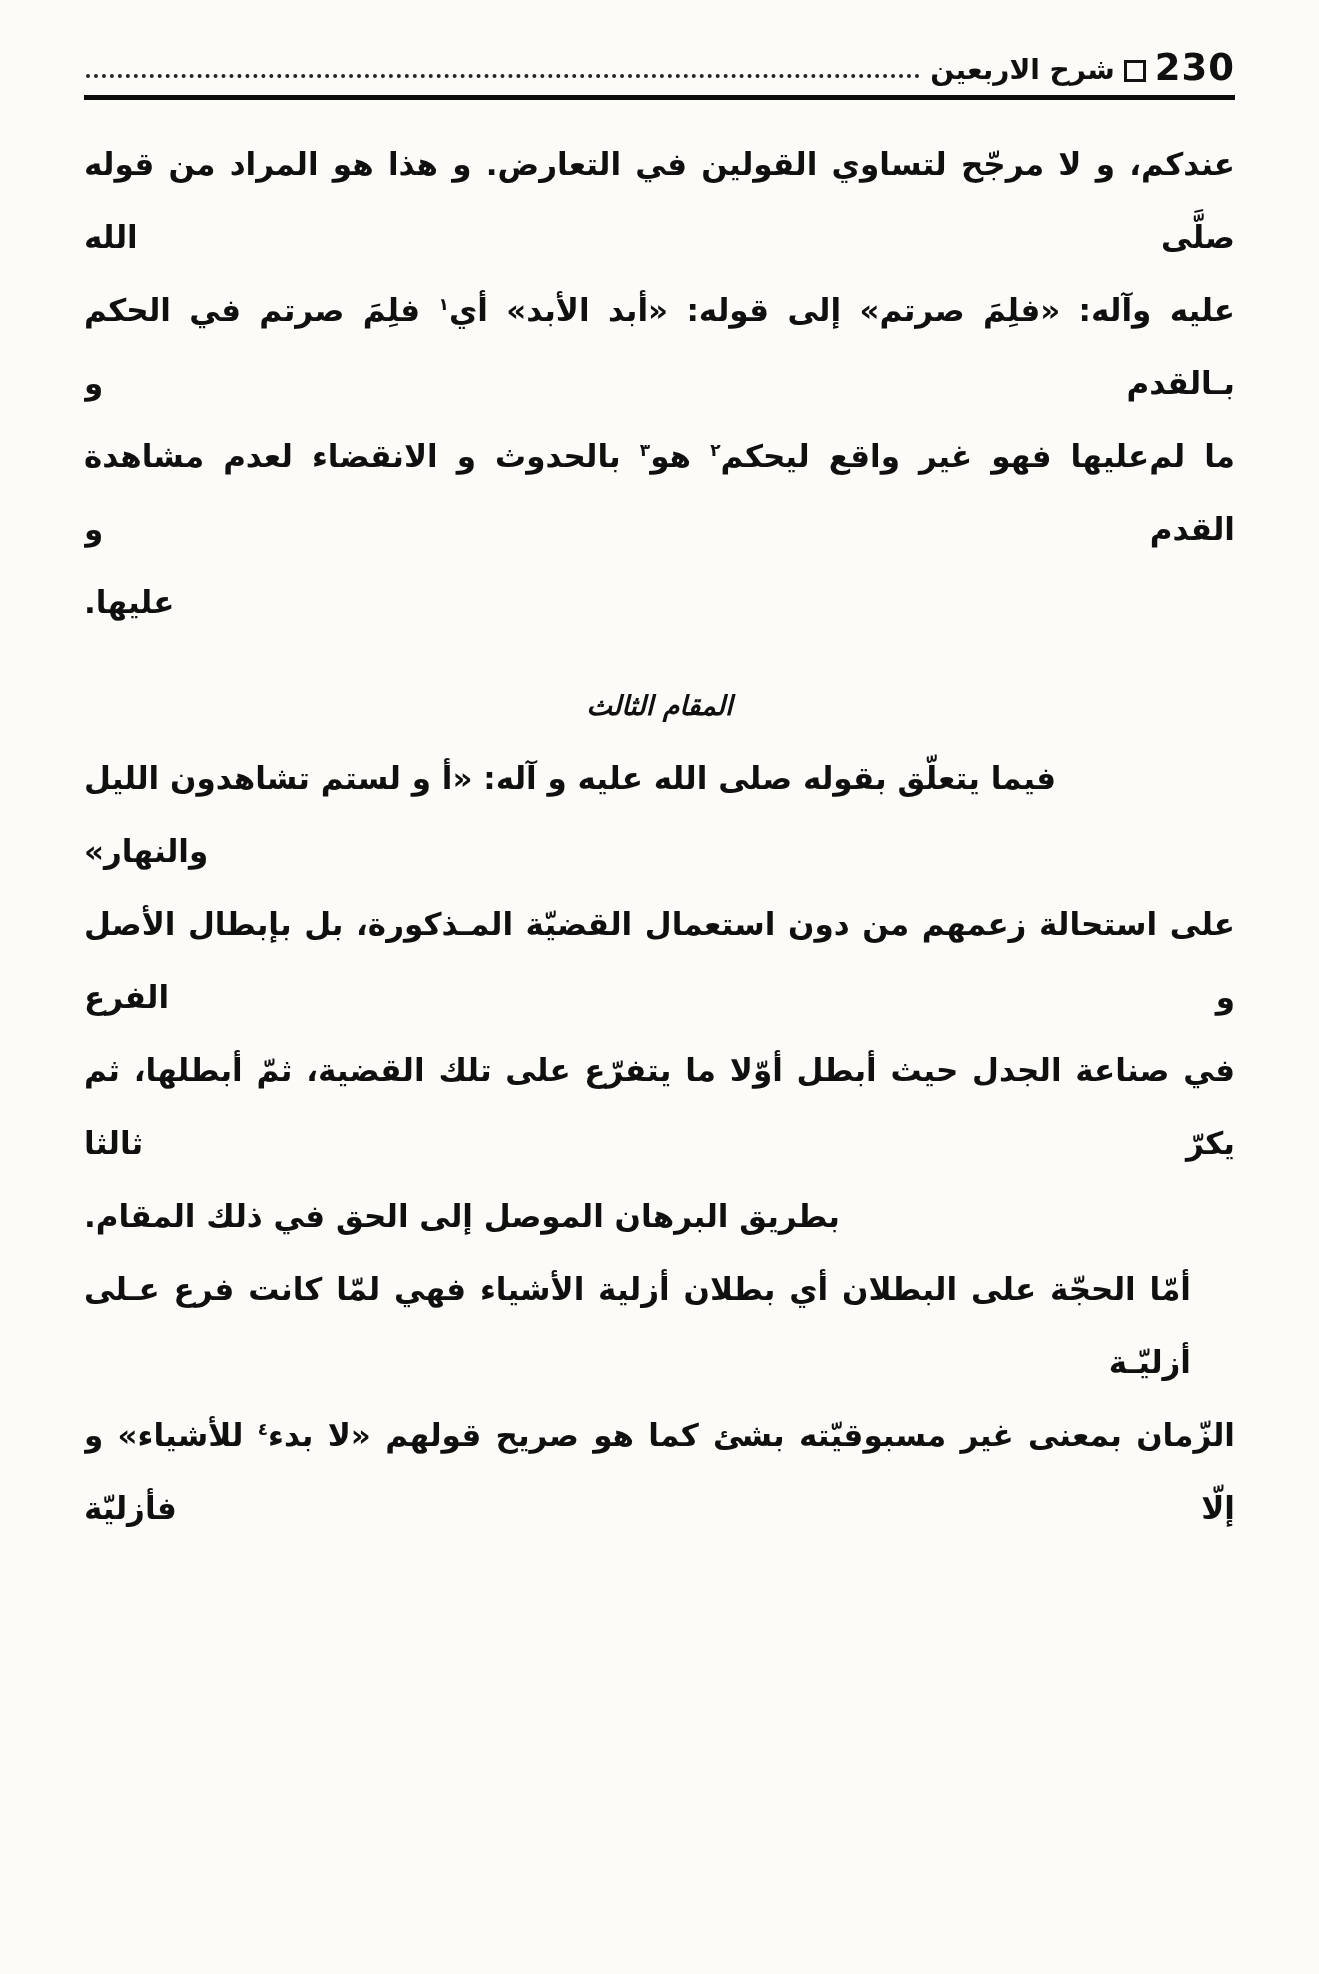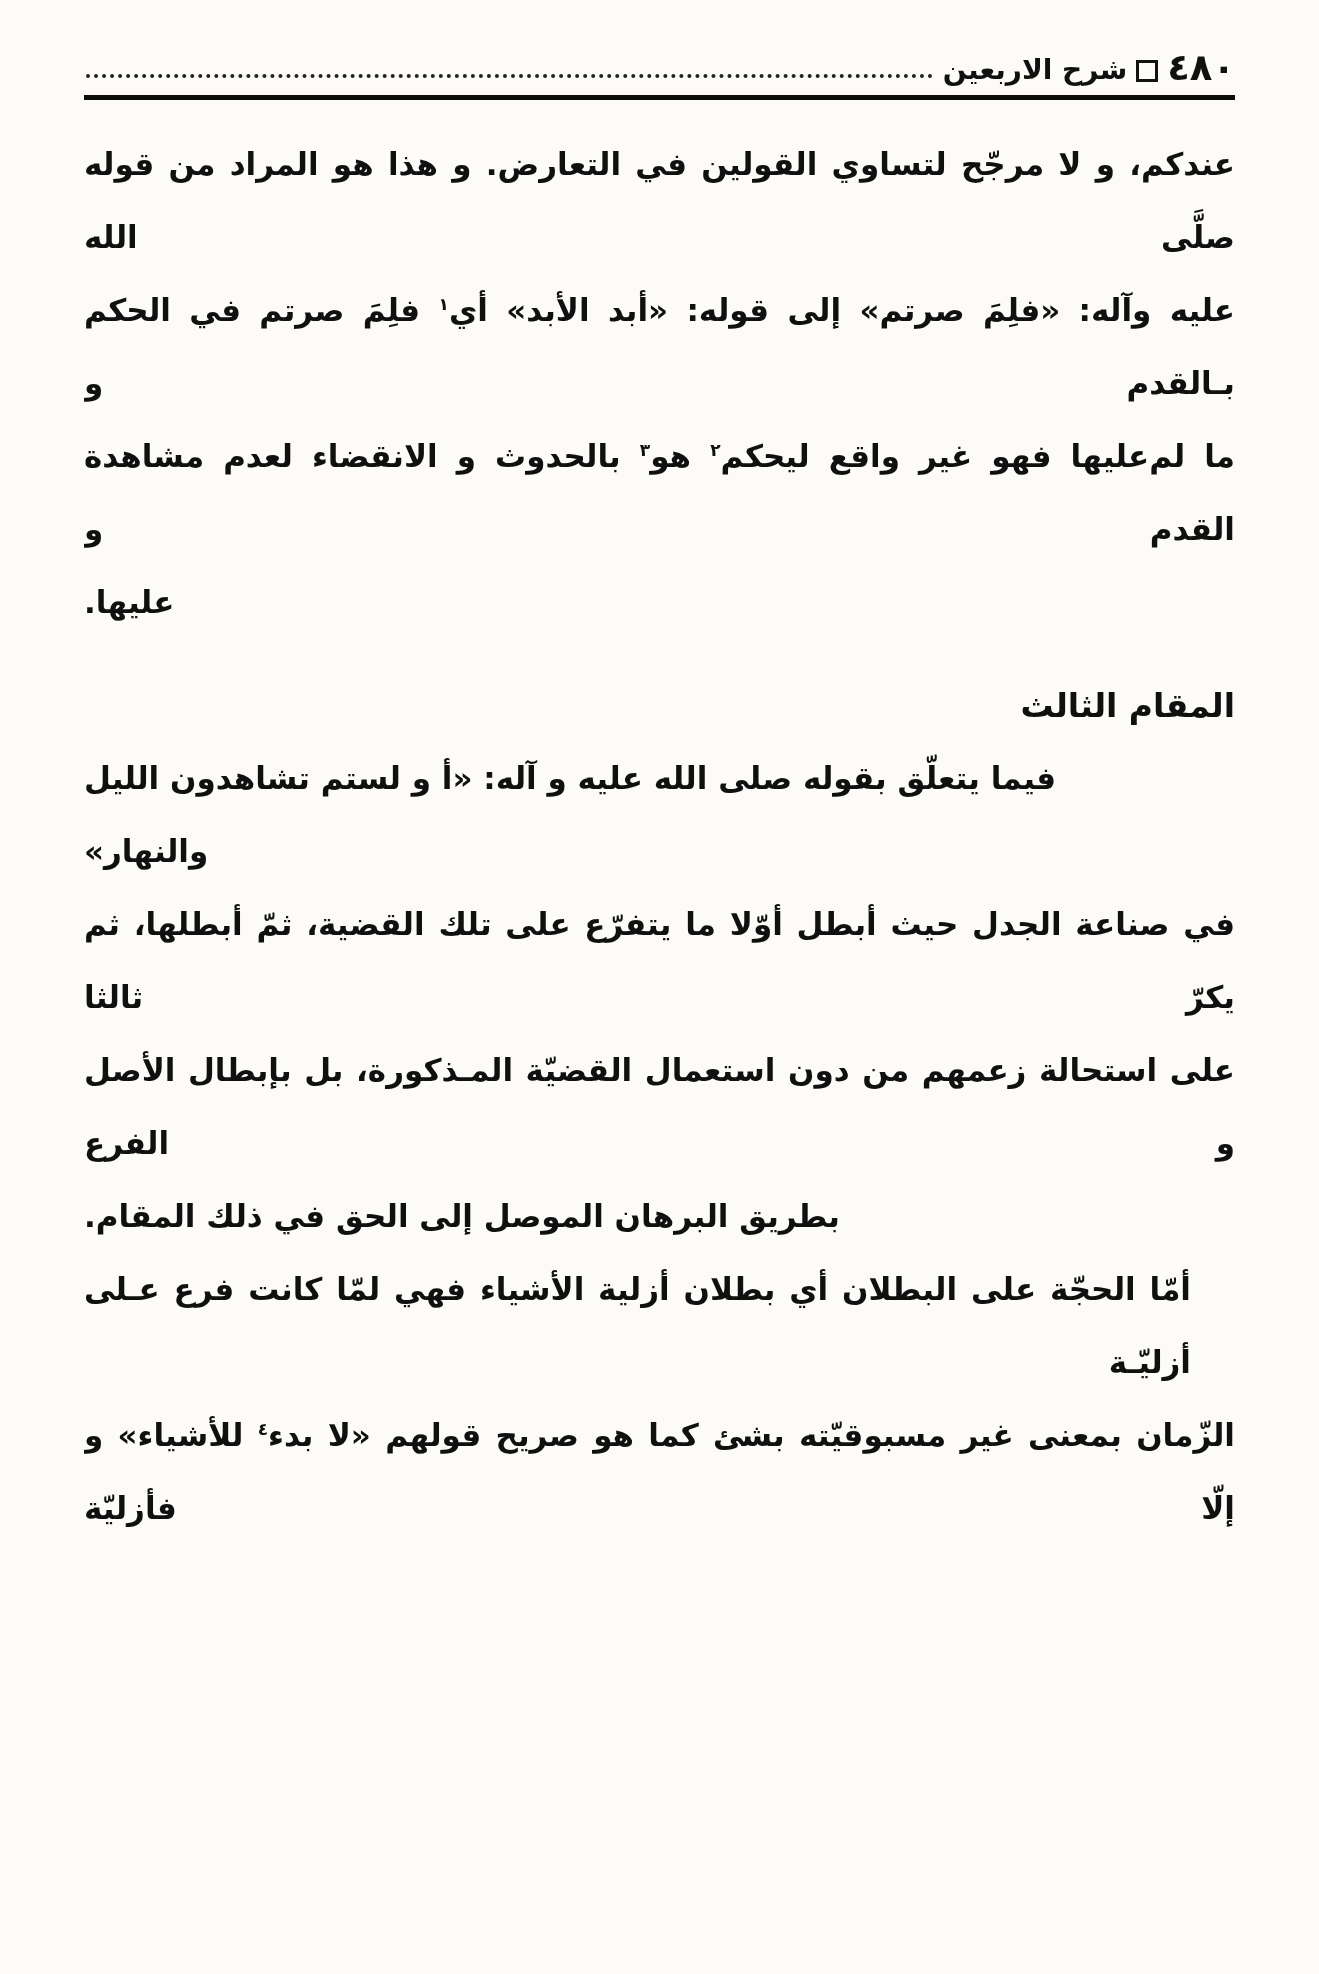--- a/index.html
+++ b/index.html
@@ -68,50 +68,51 @@
     text-align:justify;
     text-align-last:justify;
   }
   .plain{
     text-align:left;
   }
   .first{
     padding-right:44px;
   }
   .heading{
-    text-align:right;
-    font-size:33px;
+    text-align:center;
+    font-size:27px;
     margin-top:30px;
+    font-style:italic;
   }
   .fnref{
     font-size:0.55em;
     vertical-align:super;
     line-height:0;
   }
 </style>
 </head>
 <body>
 
 <div class="page">
 
   <div class="hdr">
-    <span class="pgnum">٤٨٠</span>
+    <span class="pgnum">230</span>
     <span class="hbox"></span>
     <span class="btitle">شرح الاربعين</span>
     <span class="dots"></span>
   </div>
   <div class="hrule"></div>
 
   <div class="body-text">
       <div class="bl fill"><span>عندكم، و لا مرجّح لتساوي القولين في التعارض. و هذا هو المراد من قوله صلَّى الله</span></div>
       <div class="bl fill"><span>عليه وآله: «فلِمَ صرتم» إلى قوله: «أبد الأبد» أي</span><span class="fnref">١</span><span> فلِمَ صرتم في الحكم بـالقدم و</span></div>
       <div class="bl fill"><span>ما لم‌عليها فهو غير واقع ليحكم</span><span class="fnref">٢</span><span> هو</span><span class="fnref">٣</span><span> بالحدوث و الانقضاء لعدم مشاهدة القدم و</span></div>
       <div class="bl plain"><span>عليها.</span></div>
       <div class="bl heading"><span>المقام الثالث</span></div>
       <div class="bl plain first"><span>فيما يتعلّق بقوله صلى الله عليه و آله: «أ و لستم تشاهدون الليل والنهار»</span></div>
+      <div class="bl fill"><span>على استحالة زعمهم من دون استعمال القضيّة المـذكورة، بل بإبطال الأصل و الفرع</span></div>
       <div class="bl fill"><span>في صناعة الجدل حيث أبطل أوّلا ما يتفرّع على تلك القضية، ثمّ أبطلها، ثم يكرّ ثالثا</span></div>
-      <div class="bl fill"><span>على استحالة زعمهم من دون استعمال القضيّة المـذكورة، بل بإبطال الأصل و الفرع</span></div>
       <div class="bl plain"><span>بطريق البرهان الموصل إلى الحق في ذلك المقام.</span></div>
       <div class="bl fill first"><span>أمّا الحجّة على البطلان أي بطلان أزلية الأشياء فهي لمّا كانت فرع عـلى أزليّـة</span></div>
       <div class="bl fill"><span>الزّمان بمعنى غير مسبوقيّته بشئ كما هو صريح قولهم «لا بدء</span><span class="fnref">٤</span><span> للأشياء» و إلّا فأزليّة</span></div>
     </div>
 
 </div>
 
 </body></html>

